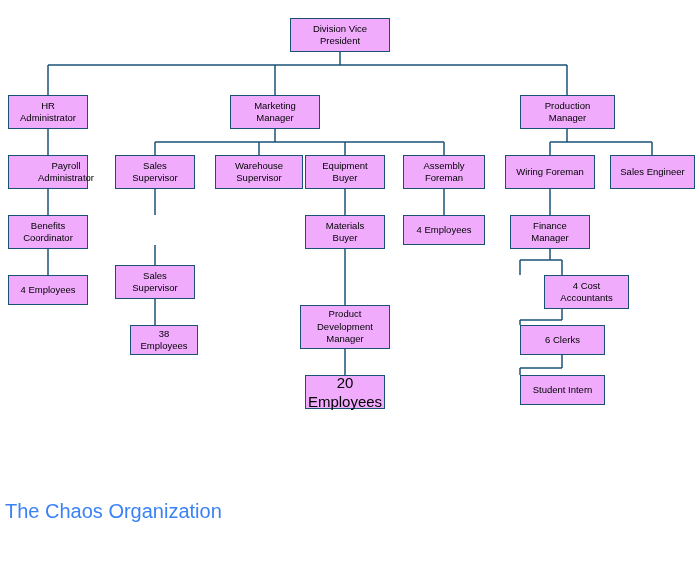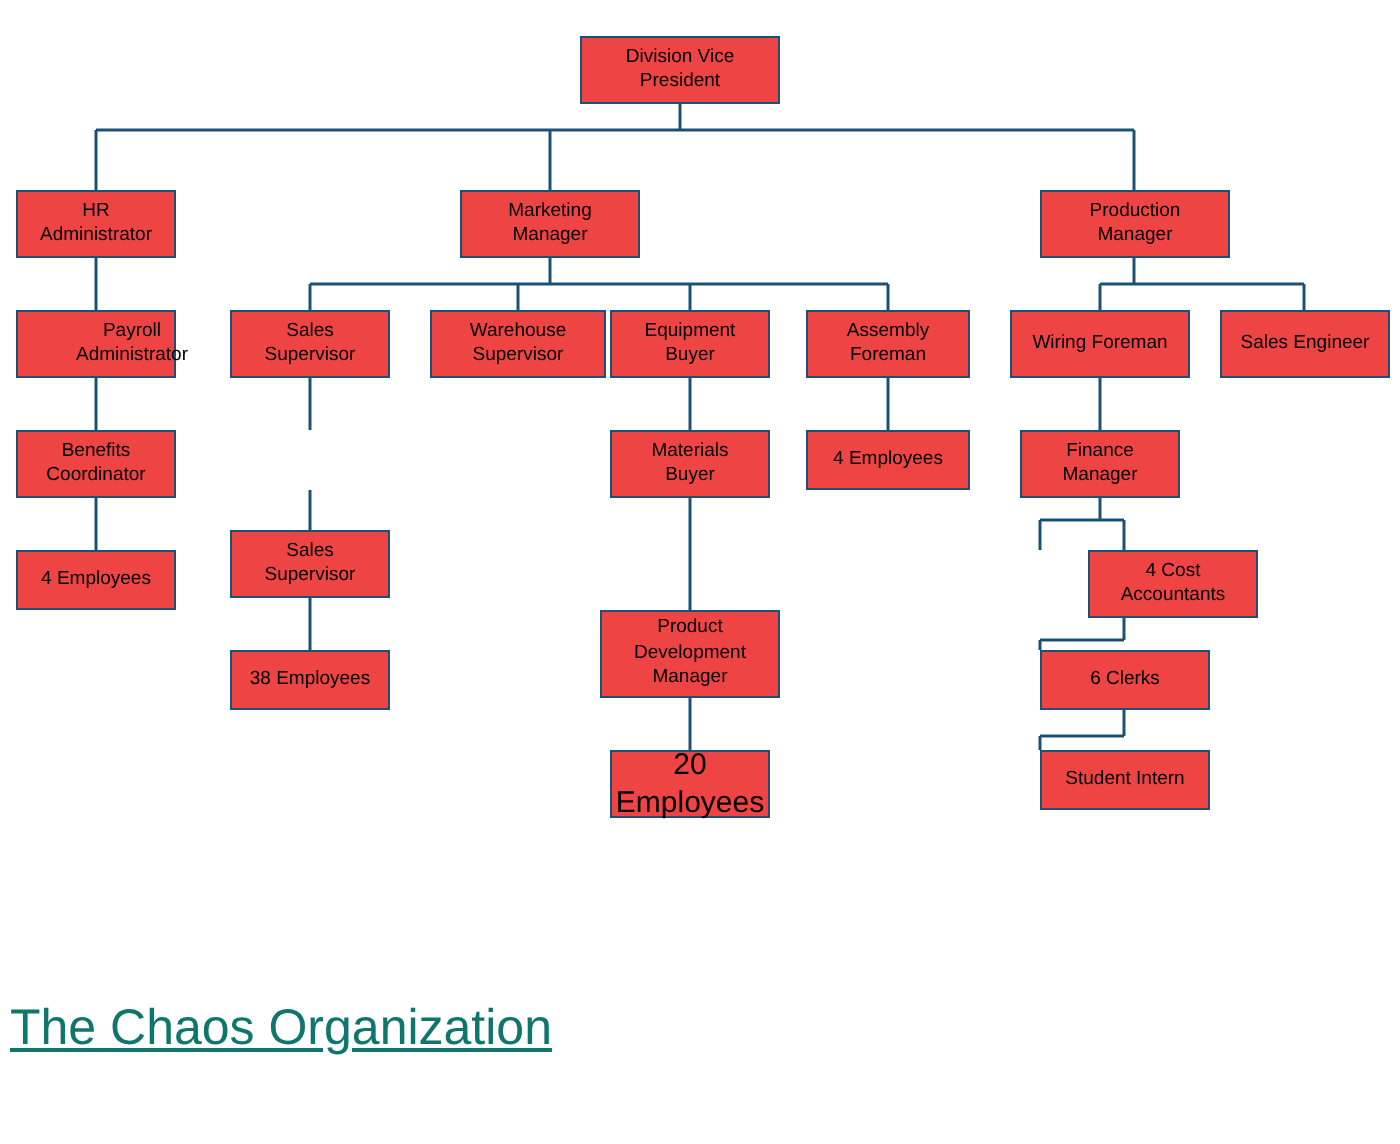--- a/index.html
+++ b/index.html
@@ -7,21 +7,21 @@
 
     .chart-area {
       width: 700px;
       height: 490px;
       position: relative;
     }
 
     .node {
       position: absolute;
       border: 1.5px solid #1a5276;
-      background: #ef4444;
+      background: #f0abfc;
       text-align: center;
       font-size: 10px;
       line-height: 1.3;
       padding: 3px 4px;
       display: flex;
       align-items: center;
       justify-content: center;
     }
 
     svg.lines {
@@ -32,24 +32,23 @@
       pointer-events: none;
     }
 
     svg.lines line {
       stroke: #1a5276;
       stroke-width: 1.5;
     }
 
     .footer {
       padding: 10px 5px 0 5px;
-      font-size: 25px;
+      font-size: 20px;
       font-weight: 400;
-      color: #0f766e;
-      text-decoration: underline;
+      color: #3b82f6;
     }
   </style>
 </head>
 <body>
 
 <div class="chart-area">
   <svg class="lines">
 
     <line x1="340" y1="52" x2="340" y2="65"></line>
     <line x1="48" y1="65" x2="567" y2="65"></line>
@@ -109,21 +108,21 @@
     <div class="node" style="left: 8px; top: 155px; width: 80px; height: 34px; font-size: 9.5px; padding-left: 40px;">Payroll<br>Administrator</div>
     <div class="node" style="left: 8px; top: 215px; width: 80px; height: 34px; font-size: 9.5px;">Benefits<br>Coordinator</div>
     <div class="node" style="left: 8px; top: 275px; width: 80px; height: 30px; font-size: 9.5px;">4 Employees</div>
     <div class="node" style="left: 115px; top: 155px; width: 80px; height: 34px; font-size: 9.5px;">Sales<br>Supervisor</div>
     <div class="node" style="left: 215px; top: 155px; width: 88px; height: 34px; font-size: 9.5px;">Warehouse<br>Supervisor</div>
     <div class="node" style="left: 305px; top: 155px; width: 80px; height: 34px; font-size: 9.5px;">Equipment<br>Buyer</div>
     <div class="node" style="left: 403px; top: 155px; width: 82px; height: 34px; font-size: 9.5px;">Assembly<br>Foreman</div>
     <div class="node" style="left: 505px; top: 155px; width: 90px; height: 34px; font-size: 9.5px;">Wiring Foreman</div>
     <div class="node" style="left: 610px; top: 155px; width: 85px; height: 34px; font-size: 9.5px;">Sales Engineer</div>
     <div class="node" style="left: 115px; top: 265px; width: 80px; height: 34px; font-size: 9.5px;">Sales<br>Supervisor</div>
-    <div class="node" style="left: 115px; top: 325px; width: 80px; height: 30px; font-size: 9.5px;">38  Employees</div>
+    <div class="node" style="left: 130px; top: 325px; width: 68px; height: 30px; font-size: 9.5px;">38  Employees</div>
     <div class="node" style="left: 305px; top: 215px; width: 80px; height: 34px; font-size: 9.5px;">Materials<br>Buyer</div>
     <div class="node" style="left: 300px; top: 305px; width: 90px; height: 44px; font-size: 9.5px;">Product<br>Development<br>Manager</div>
     <div class="node" style="left: 305px; top: 375px; width: 80px; height: 34px; font-size: 15px;">20<br>Employees</div>
     <div class="node" style="left: 403px; top: 215px; width: 82px; height: 30px; font-size: 9.5px;">4 Employees</div>
     <div class="node" style="left: 510px; top: 215px; width: 80px; height: 34px; font-size: 9.5px;">Finance<br>Manager</div>
     <div class="node" style="left: 520px; top: 275px; width: 85px; height: 34px; font-size: 9.5px; margin-left: 24px;">4 Cost<br>Accountants</div>
     <div class="node" style="left: 520px; top: 325px; width: 85px; height: 30px; font-size: 9.5px;">6 Clerks</div>
     <div class="node" style="left: 520px; top: 375px; width: 85px; height: 30px; font-size: 9.5px;">Student Intern</div>
   </div>
 

